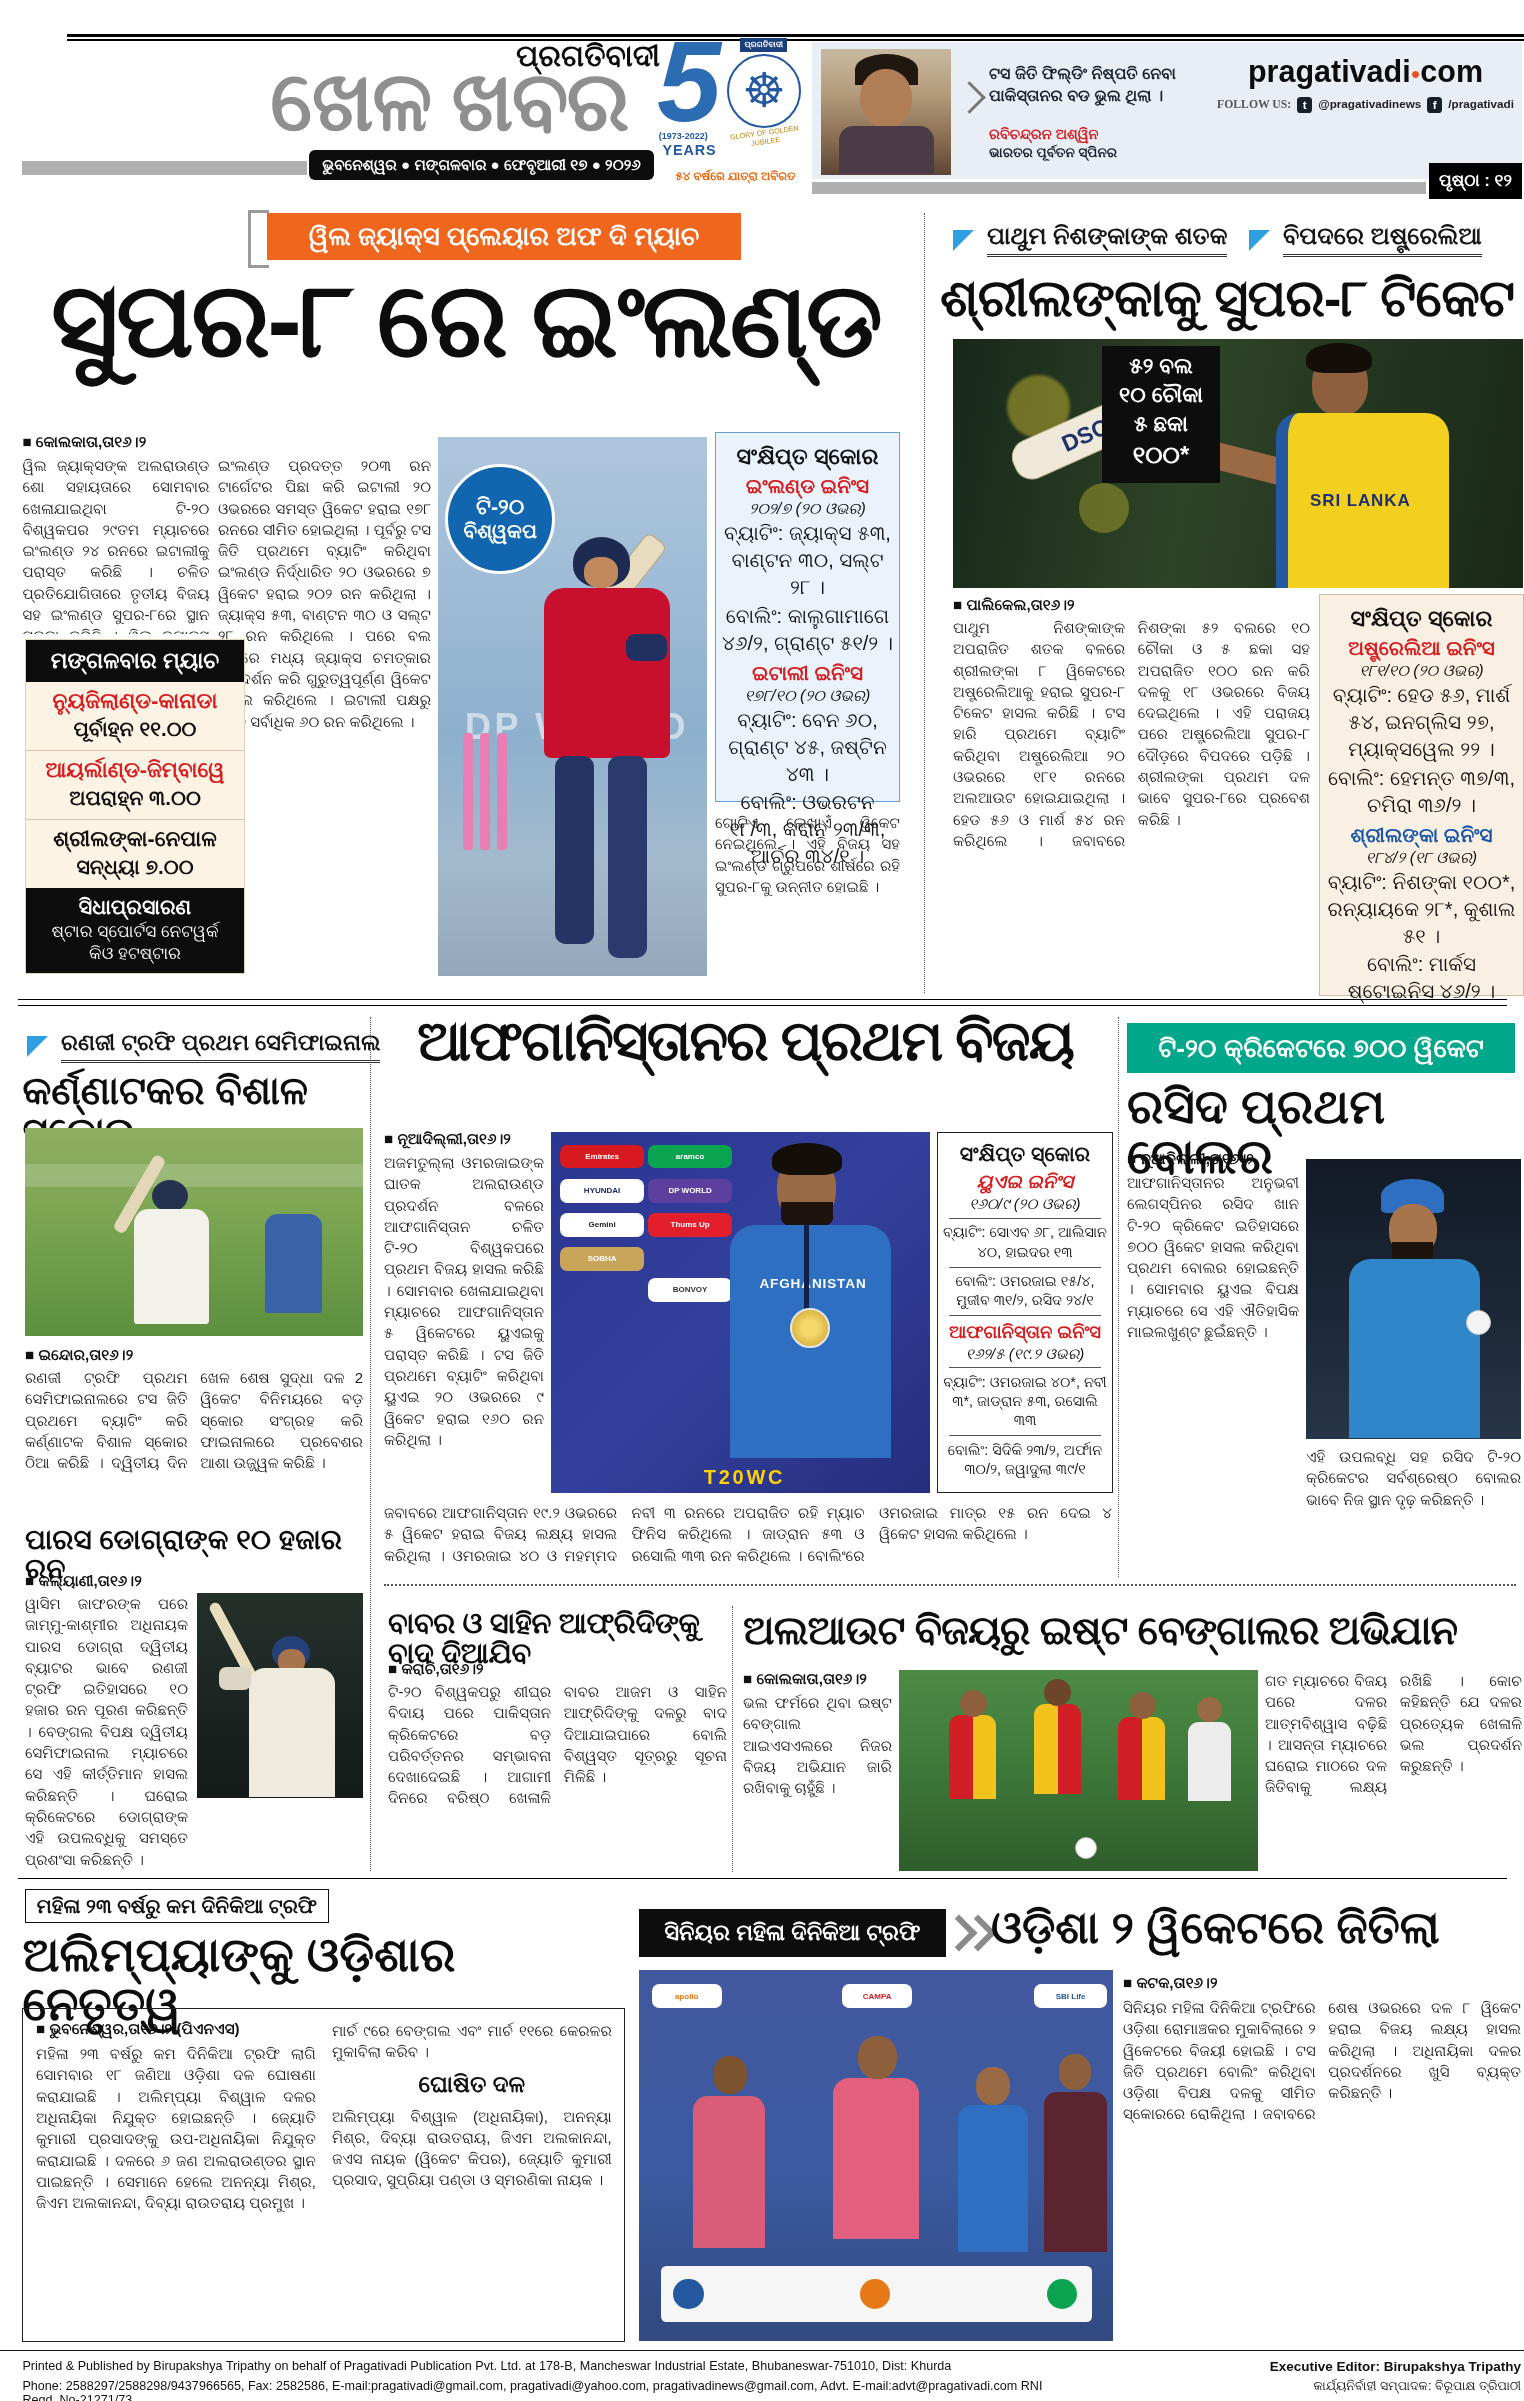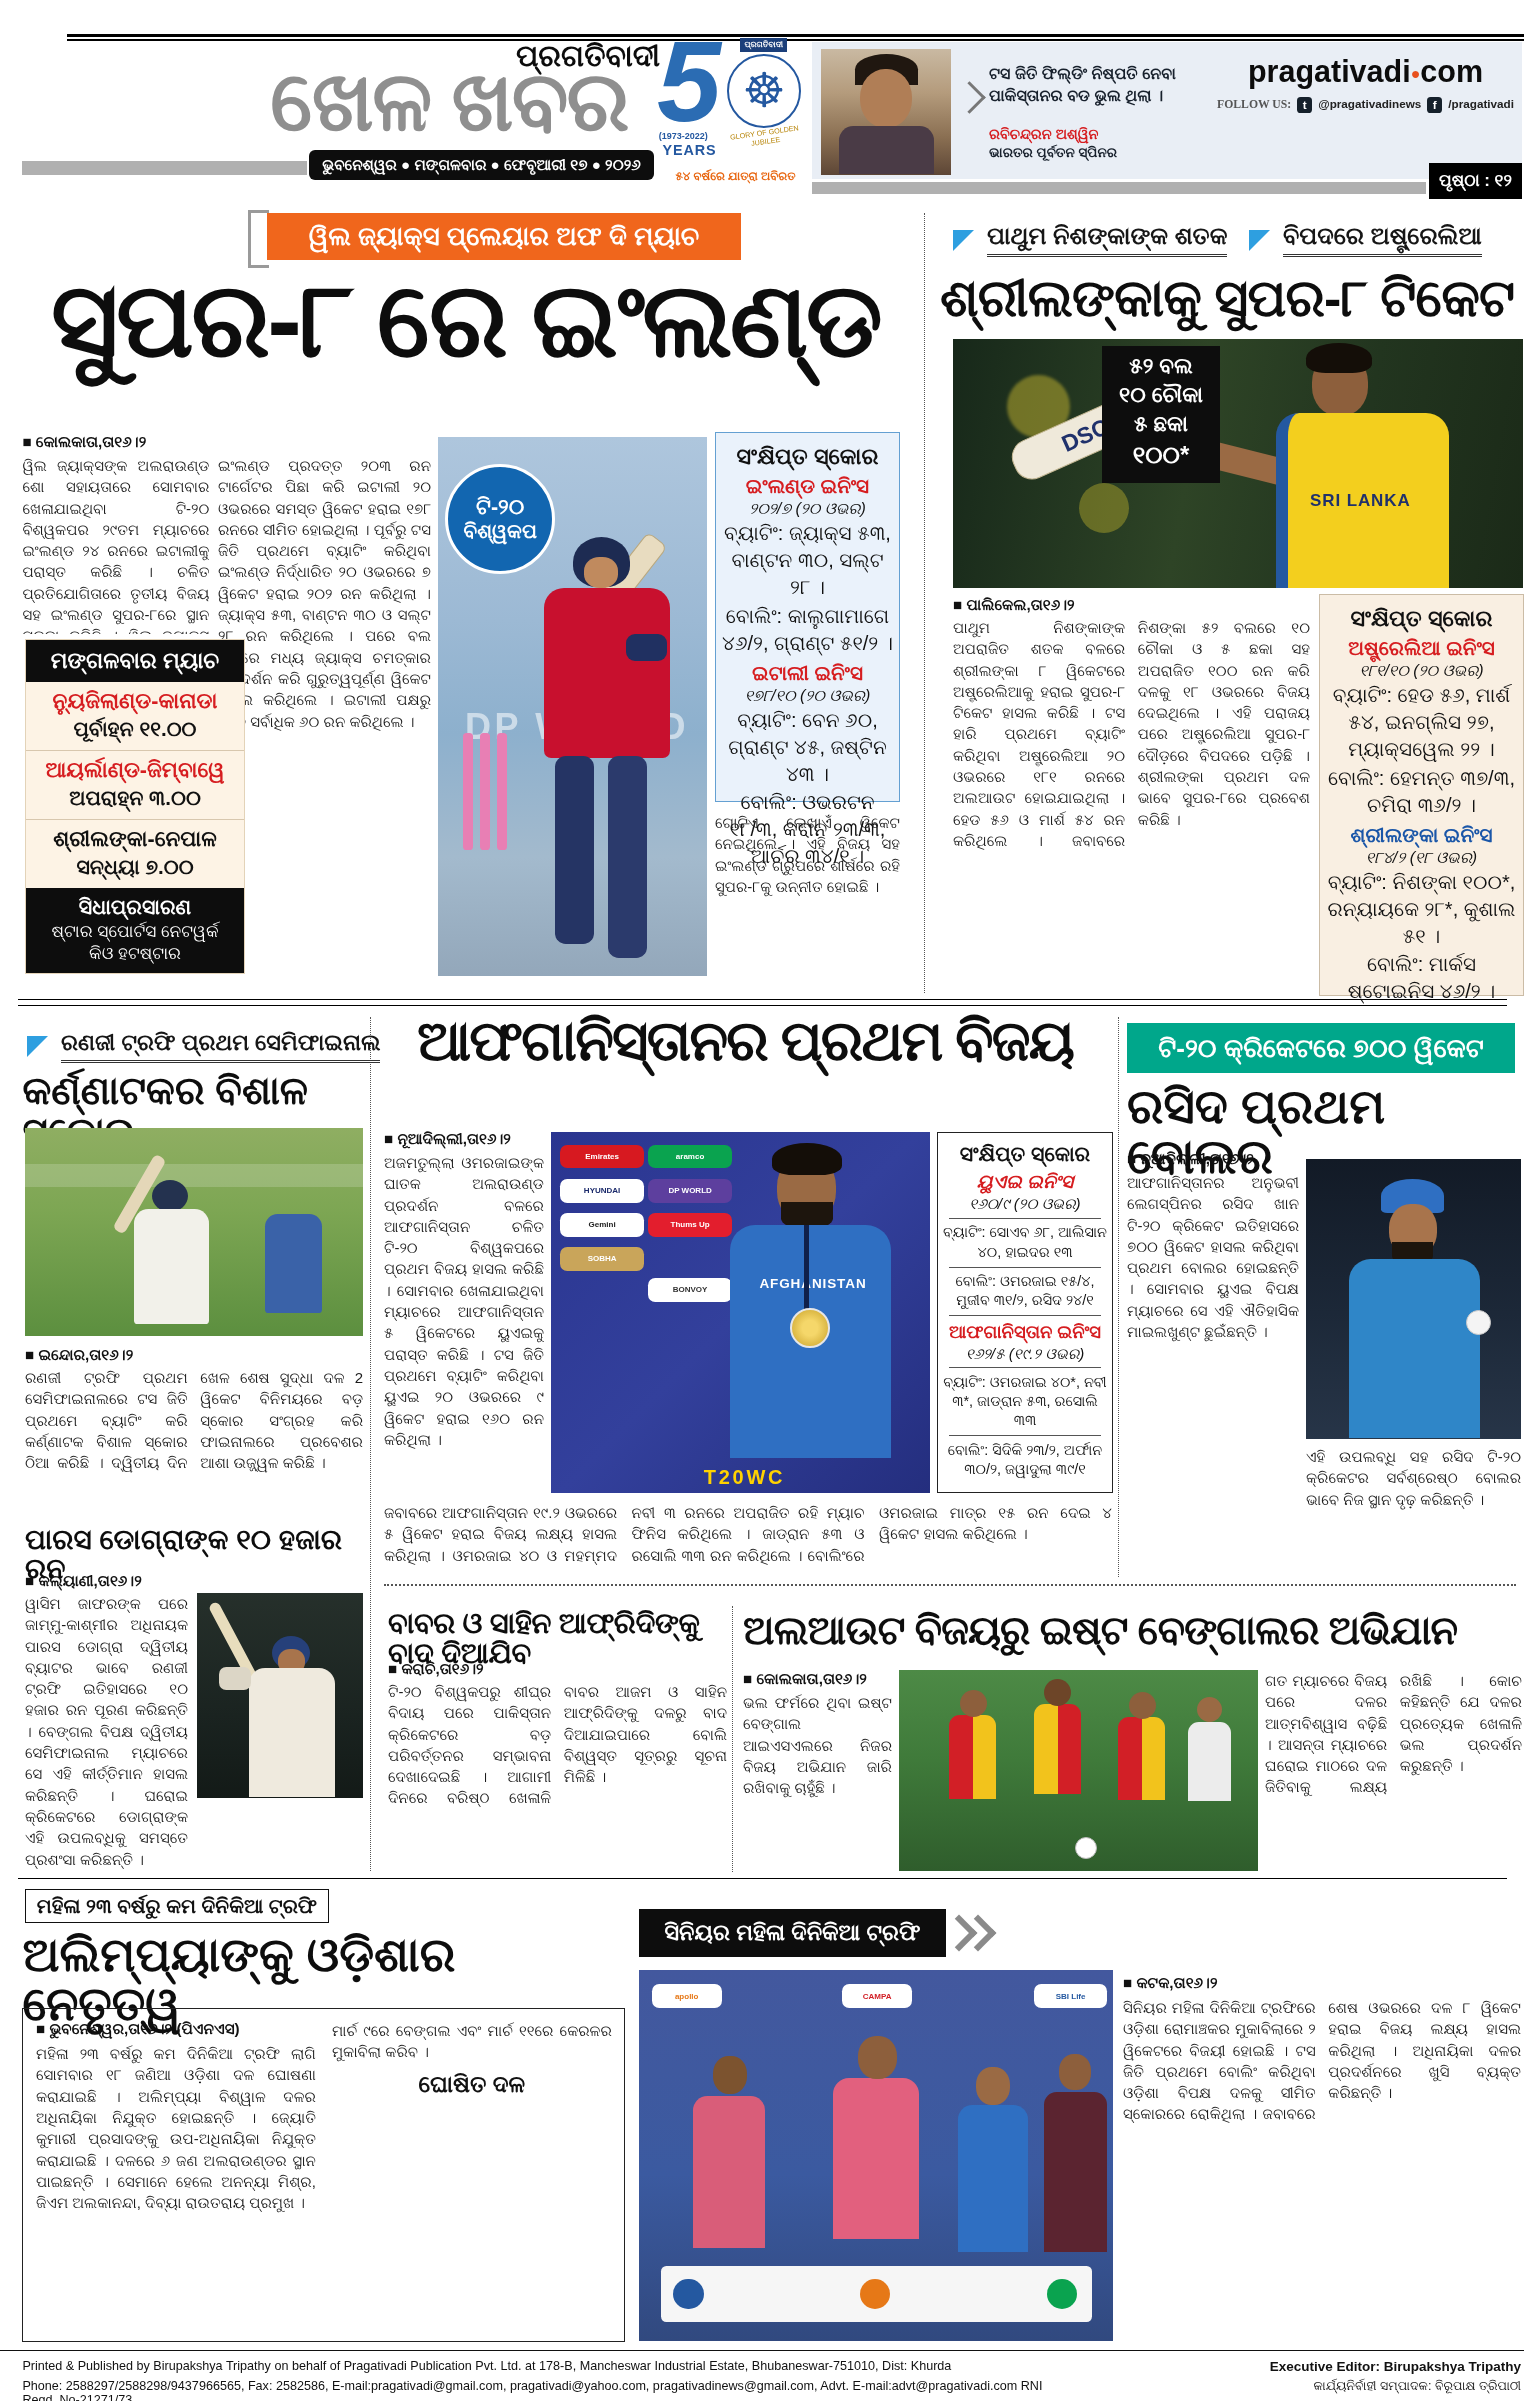--- a/index.html
+++ b/index.html
@@ -291,26 +291,28 @@
   <div class="ab hl" style="left:22.4px;top:1930px;width:592px;font-size:47px;">ଅଲିମ୍ପ୍ୟାଙ୍କୁ ଓଡ଼ିଶାର ନେତୃତ୍ୱ</div>
   <div class="ab" style="left:22.4px;top:2008px;width:603px;height:334px;border:1.8px solid #222;box-sizing:border-box;padding:10.8px 12.6px;overflow:hidden;">
     <div style="display:flex;gap:16px;height:100%;">
       <div style="flex:1;overflow:hidden;">
         <div class="dl" style="margin-bottom:5.4px;">■ ଭୁବନେଶ୍ୱର,ତା୧୬।୨ (ପିଏନଏସ)</div>
         <div class="bd" style="height:269px;">ମହିଳା ୨୩ ବର୍ଷରୁ କମ ଦିନିକିଆ ଟ୍ରଫି ଲାଗି ସୋମବାର ୧୮ ଜଣିଆ ଓଡ଼ିଶା ଦଳ ଘୋଷଣା କରାଯାଇଛି । ଅଲିମ୍ପ୍ୟା ବିଶ୍ୱାଳ ଦଳର ଅଧିନାୟିକା ନିଯୁକ୍ତ ହୋଇଛନ୍ତି । ଜ୍ୟୋତି କୁମାରୀ ପ୍ରସାଦଙ୍କୁ ଉପ-ଅଧିନାୟିକା ନିଯୁକ୍ତ କରାଯାଇଛି । ଦଳରେ ୬ ଜଣ ଅଲରାଉଣ୍ଡର ସ୍ଥାନ ପାଇଛନ୍ତି । ସେମାନେ ହେଲେ ଅନନ୍ୟା ମିଶ୍ର, ଜିଏମ ଅଲକାନନ୍ଦା, ଦିବ୍ୟା ରାଉତରାୟ ପ୍ରମୁଖ ।</div>
       </div>
       <div style="flex:1;overflow:hidden;">
         <div class="bd">ମାର୍ଚ ୯ରେ ବେଙ୍ଗଲ ଏବଂ ମାର୍ଚ ୧୧ରେ କେରଳର ମୁକାବିଲା କରିବ ।</div>
         <div style="text-align:center;font-size:23px;font-weight:800;margin:9px 0 7.2px;">ଘୋଷିତ ଦଳ</div>
+        <div class="bd" style="height:179px;">ଅଲିମ୍ପ୍ୟା ବିଶ୍ୱାଳ (ଅଧିନାୟିକା), ଅନନ୍ୟା ମିଶ୍ର, ଦିବ୍ୟା ରାଉତରାୟ, ଜିଏମ ଅଲକାନନ୍ଦା, ଜଏସ ନାୟକ (ୱିକେଟ କିପର), ଜ୍ୟୋତି କୁମାରୀ ପ୍ରସାଦ, ସୁପ୍ରିୟା ପଣ୍ଡା ଓ ସ୍ମରଣିକା ନାୟକ ।</div>
       </div>
     </div>
   </div>
 
   <div class="ab" style="left:639px;top:1909px;width:307px;height:48px;background:#0d0d0d;color:#fff;font-size:22.4px;font-weight:bold;text-align:center;line-height:48px;">ସିନିୟର ମହିଳା ଦିନିକିଆ ଟ୍ରଫି</div>
   <div class="ab" style="left:953px;top:1920px;"><span class="chev2"></span><span class="chev2"></span></div>
+  <div class="ab hl" style="left:991px;top:1904px;width:531px;font-size:45px;">ଓଡ଼ିଶା ୨ ୱିକେଟରେ ଜିତିଲା</div>
   <div class="photo" style="left:639px;top:1970px;width:474px;height:371px;background:linear-gradient(180deg,#43589e 0%,#3b5aa0 55%,#31497f 100%);">
     <div class="pill" style="left:12.6px;top:14.4px;width:63px;height:20px;background:#fff;color:#e67817;">apollo</div>
     <div class="pill" style="left:395px;top:14.4px;width:66px;height:20px;background:#fff;color:#2458a0;">SBI Life</div>
     <div class="pill" style="left:203px;top:14.4px;width:63px;height:20px;background:#fff;color:#d21f26;">CAMPA</div>
     <div class="ab" style="left:194px;top:108px;width:86px;height:161px;background:#e2607e;border-radius:16px 16px 0 0;"></div>
     <div class="ab" style="left:219px;top:66px;width:39px;height:43px;background:#8d5f3c;border-radius:46%;"></div>
     <div class="ab" style="left:54px;top:126px;width:72px;height:152px;background:#d95d79;border-radius:14.4px 14.4px 0 0;"></div>
     <div class="ab" style="left:74px;top:86px;width:34px;height:38px;background:#7c532f;border-radius:46%;"></div>
     <div class="ab" style="left:319px;top:135px;width:70px;height:147px;background:#2f6fc2;border-radius:14.4px 14.4px 0 0;"></div>
     <div class="ab" style="left:337px;top:97px;width:34px;height:38px;background:#9a6a44;border-radius:46%;"></div>

